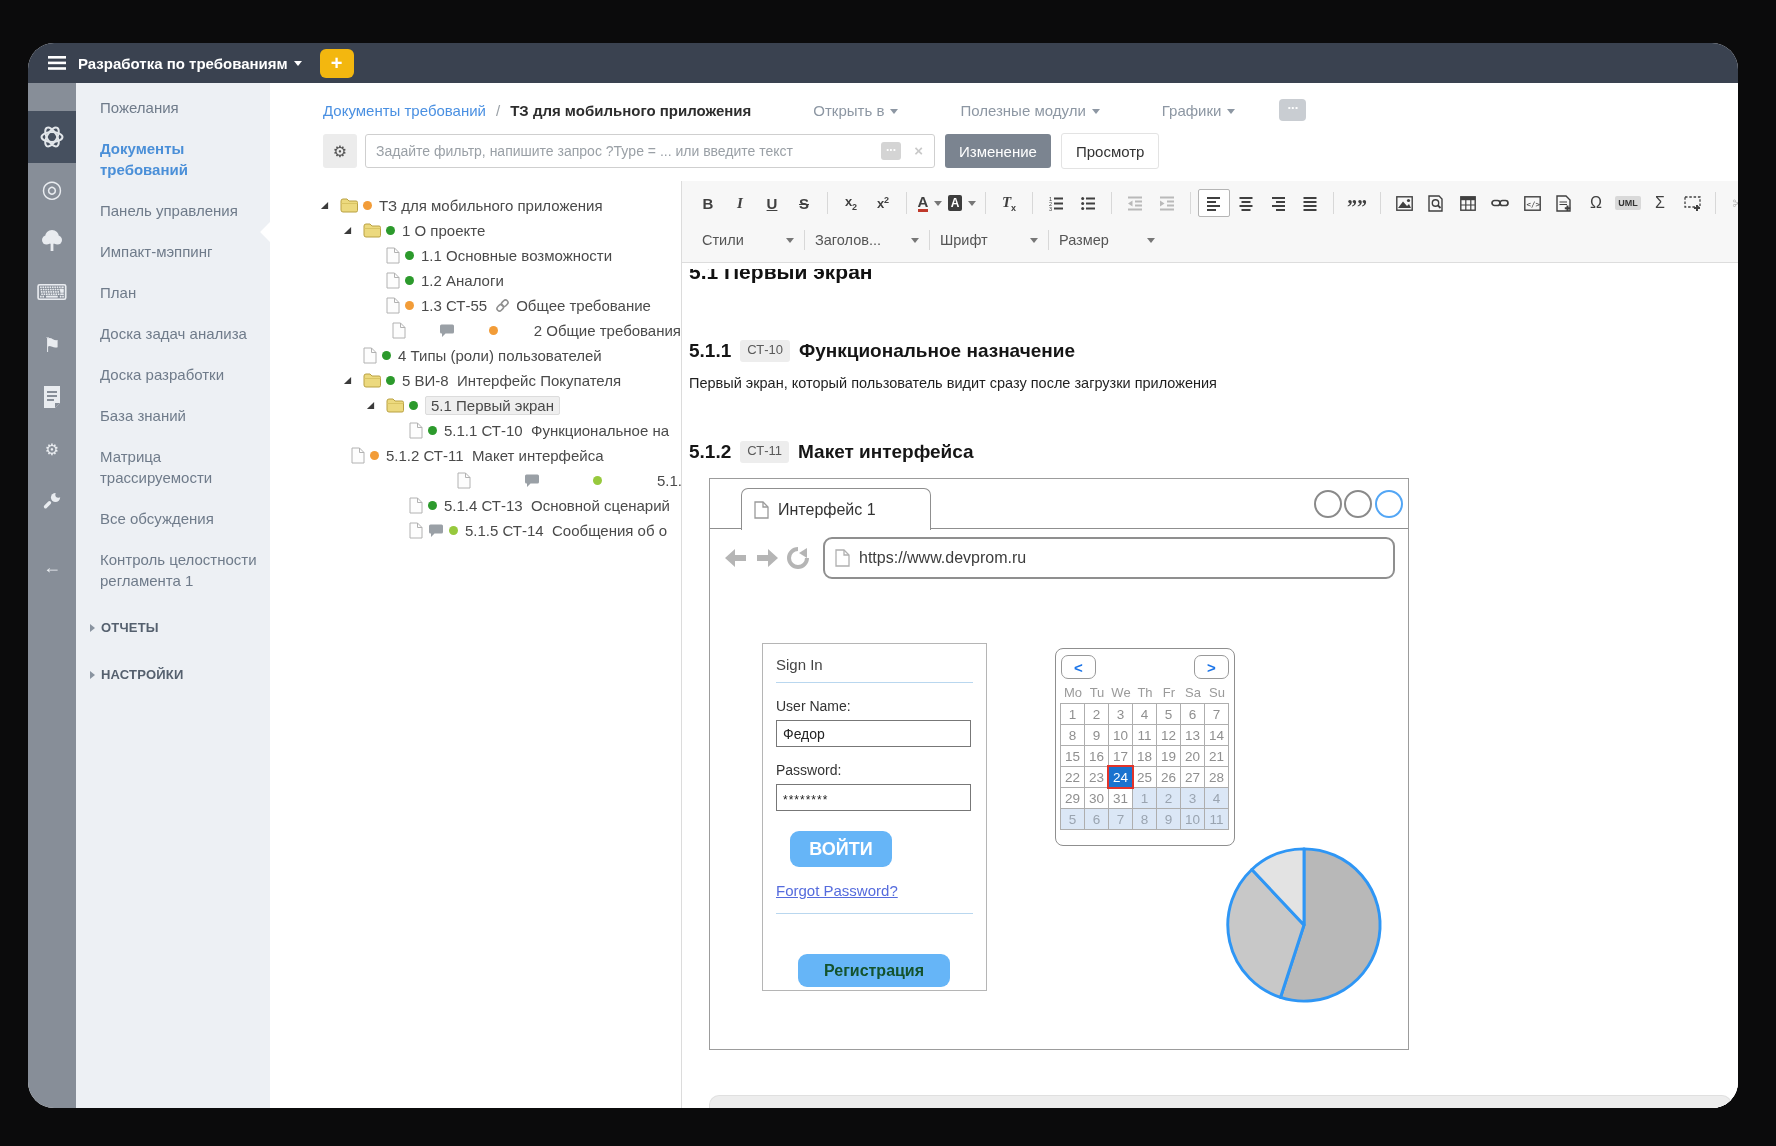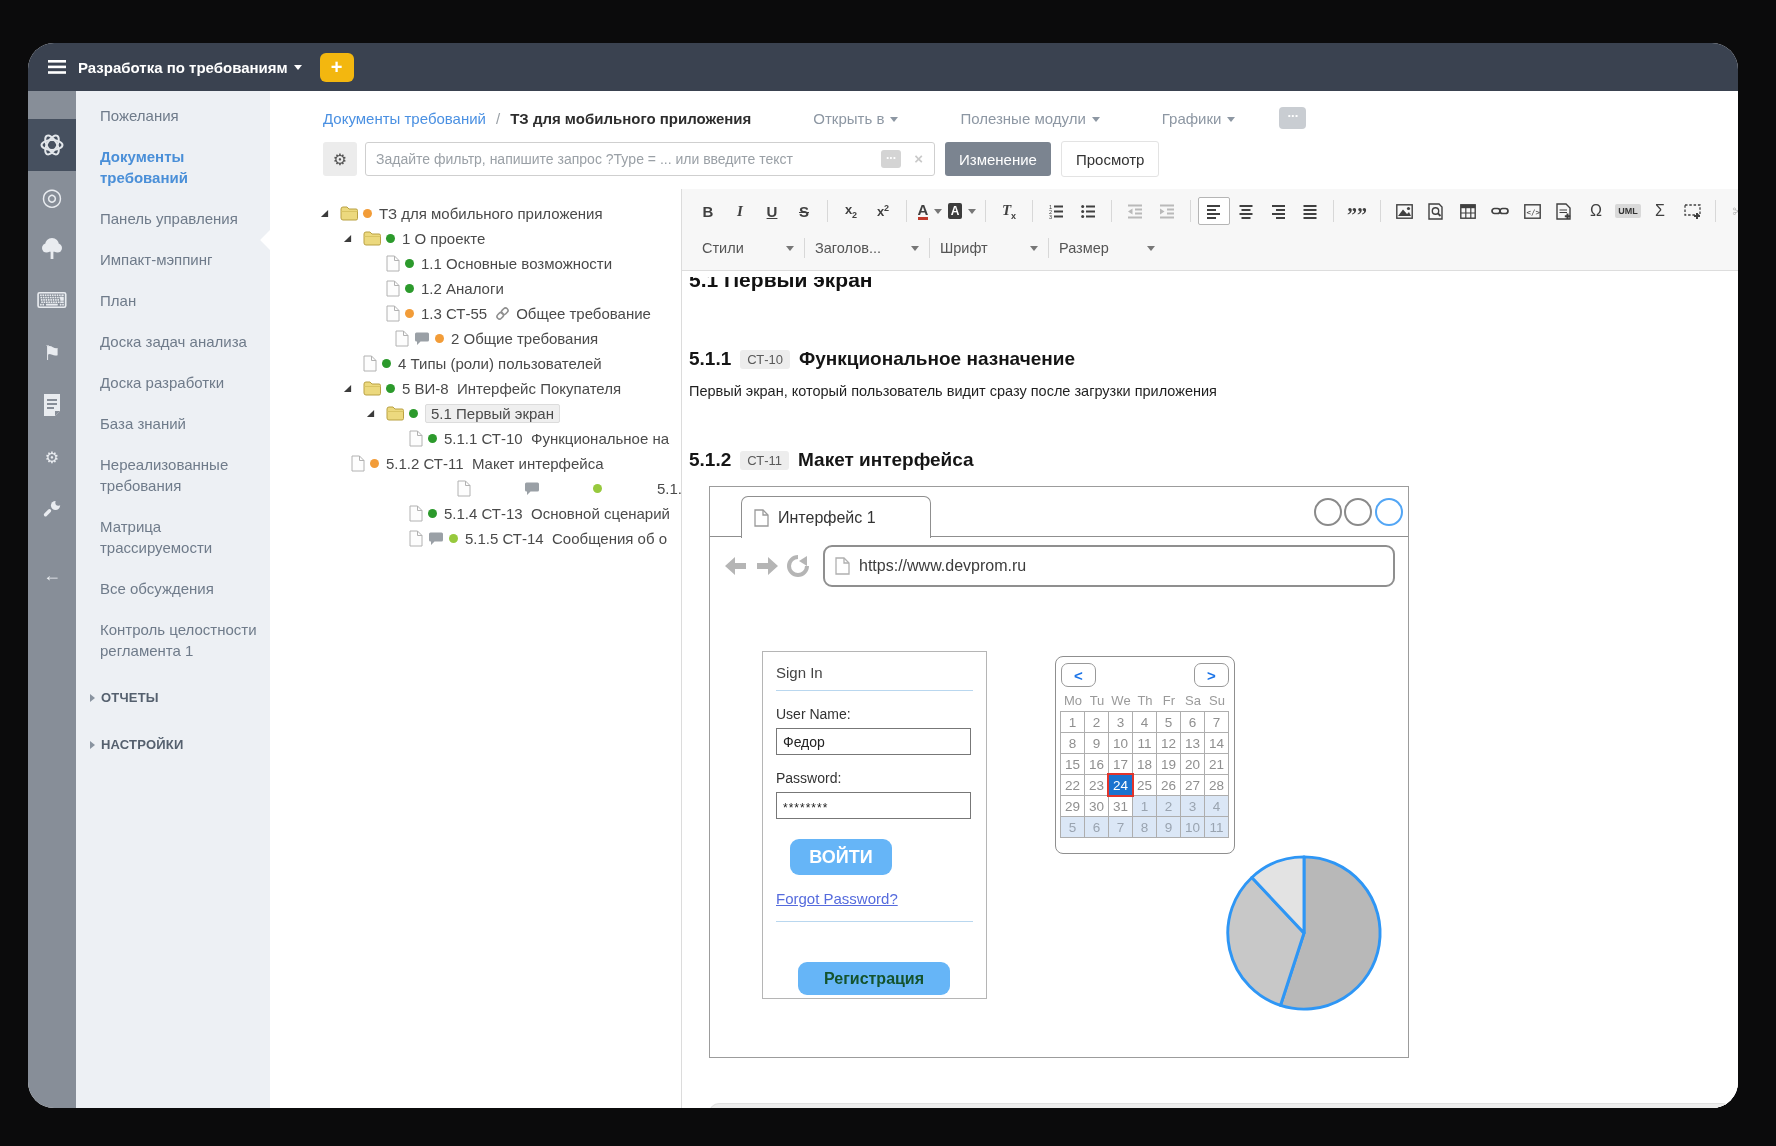--- a/index.html
+++ b/index.html
@@ -1,19 +1,19 @@
 <!DOCTYPE html>
 <html><head>
 <meta charset="utf-8">
 <style>
   html,body{margin:0;padding:0;background:#0b0b0c;}
   body{width:1776px;height:1146px;position:relative;font-family:"Liberation Sans",sans-serif;overflow:hidden;}
   .window{position:absolute;left:28px;top:43px;width:1710px;height:1065px;background:#fff;border-radius:26px;overflow:hidden;}
   
-  .titlebar{height:48px;background:#3a4250;display:flex;align-items:center;padding-left:20px;}
+  .titlebar{height:40px;background:#3a4250;display:flex;align-items:center;padding-left:20px;}
   .burger{width:18px;height:14px;display:inline-block;}
   .titlebar .apptitle{color:#fff;font-size:15px;font-weight:bold;margin-left:12px;}
   .caret{display:inline-block;width:0;height:0;border-left:4px solid transparent;border-right:4px solid transparent;border-top:5px solid currentColor;margin-left:6px;vertical-align:middle;}
   .plusbtn{margin-left:18px;width:34px;height:29px;background:#f3b70f;border-radius:6px;color:#fff;font-size:20px;font-weight:bold;display:flex;align-items:center;justify-content:center;line-height:1;}
   
   .mainbody{display:flex;height:1025px;}
   .rail{width:48px;background:#878e98;display:flex;flex-direction:column;align-items:stretch;flex:none;}
   .rail-item{height:52px;display:flex;align-items:center;justify-content:center;color:#e9ecf0;font-size:20px;}
   .rail-item.active{background:#46505f;}
   .rail-item.first{margin-top:28px;}
@@ -74,21 +74,21 @@
   .tcolor{font-weight:bold;border-bottom:3px solid #c0392b;line-height:14px;}
   .bgcolor{background:#3d3d3d;color:#fff;font-weight:bold;border-radius:2px;padding:0 3px;font-size:12px;line-height:16px;}
   .rmfmt i{font-family:"Liberation Serif",serif;font-weight:bold;} .rmfmt sub{font-size:9px;font-weight:bold;}
   .quote{font-family:"Liberation Serif",serif;font-size:20px;font-weight:bold;line-height:10px;padding-top:8px;}
   .umlbox{background:#d9d9d9;border-radius:2px;font-size:9px;font-weight:bold;padding:2px 3px;color:#333;}
   .bigsym{font-size:16px;}
   
   .docarea{flex:1;min-height:0;overflow:hidden;padding:6px 0 0 7px;position:relative;background:#fff;}
   .clipwrap{height:17px;overflow:hidden;position:relative;}
   .clipwrap h2{margin:0;font-size:21px;line-height:26px;color:#111;transform:translateY(-10px);}
-  .h3row{margin:54px 0 0;display:flex;align-items:center;gap:9px;}
+  .h3row{margin:54px 0 0;display:flex;gap:9px;}
   .h3num,.h3title{font-size:19px;font-weight:bold;color:#151515;}
   .codebadge{background:#ededed;color:#5a5a5a;font-size:13px;border-radius:3px;padding:3px 7px;line-height:13px;}
   .docpara{margin-top:13px;font-size:14.5px;color:#1f1f1f;}
   .h3row.second{margin-top:50px;}
   
   .mockup{position:relative;margin:15px 0 0 20px;width:698px;height:570px;border:1px solid #9c9c9c;background:#fff;}
   .chromeline{position:absolute;left:0;right:0;top:49px;border-top:1px solid #8f8f8f;}
   .mtab{position:absolute;left:31px;top:9px;width:176px;height:41px;background:#fff;border:1px solid #8f8f8f;border-bottom:none;border-radius:7px 7px 0 0;display:flex;align-items:center;padding-left:12px;z-index:2;}
   .mtab .tablabel{font-size:16px;color:#333;margin-left:9px;}
   .mcircle{position:absolute;top:11px;width:24px;height:24px;border-radius:50%;border:2px solid #8a8a8a;background:#fff;}
@@ -198,21 +198,20 @@
     <div class="menu" id="menu">
       <div class="notch"></div>
     <div class="menu-item"><span>Пожелания</span></div>
         <div class="menu-item active"><span>Документы требований</span></div>
         <div class="menu-item"><span>Панель управления</span></div>
         <div class="menu-item"><span>Импакт-мэппинг</span></div>
         <div class="menu-item"><span>План</span></div>
         <div class="menu-item"><span>Доска задач анализа</span></div>
         <div class="menu-item"><span>Доска разработки</span></div>
         <div class="menu-item"><span>База знаний</span></div>
-        <div class="menu-item"><span>Нереализованные требования</span></div>
         <div class="menu-item"><span>Матрица трассируемости</span></div>
         <div class="menu-item"><span>Все обсуждения</span></div>
         <div class="menu-item"><span>Контроль целостности регламента 1</span></div>
         <div class="menu-item section"><span class="sec-caret"></span><span>ОТЧЕТЫ</span></div>
         <div class="menu-item section"><span class="sec-caret"></span><span>НАСТРОЙКИ</span></div>
       </div>
     <div class="content">
       <div class="topbar">
         <span class="crumb-link">Документы требований</span>
         <span class="crumb-sep">/</span>
@@ -303,21 +302,21 @@
               <span class="tlink">
                 <svg width="15" height="15" viewBox="0 0 15 15">
                   <g transform="rotate(-45 7.5 7.5)" fill="none" stroke="#8f8f8f" stroke-width="1.6">
                     <rect x="0.8" y="5" width="7" height="5" rx="2.5"></rect>
                     <rect x="7.2" y="5" width="7" height="5" rx="2.5"></rect>
                   </g>
                 </svg>
               </span>
               <span class="tlabel">Общее требование</span>
             </div>
-            <div class="trow" style="padding-left: 105px;">
+            <div class="trow" style="padding-left: 73px; justify-content: space-between;">
               <span class="tcaret"></span>
               <span class="ticon">
                 <svg width="14" height="17" viewBox="0 0 14 17">
                   <path d="M1,1 h7.5 l4.5,4.5 v10.5 h-12 z" fill="#fdfdfd" stroke="#b2b2b2"></path>
                   <path d="M8.5,1 v4.5 h4.5" fill="none" stroke="#b2b2b2"></path>
                 </svg>
               </span>
               <span class="tcomment">
                 <svg width="16" height="14" viewBox="0 0 16 14">
                   <path d="M1,2 q0,-1.5 1.5,-1.5 h11 q1.5,0 1.5,1.5 v6 q0,1.5 -1.5,1.5 h-7 l-3.5,3.5 v-3.5 h-0.5 q-1.5,0 -1.5,-1.5 z" fill="#9aa0a6"></path>

